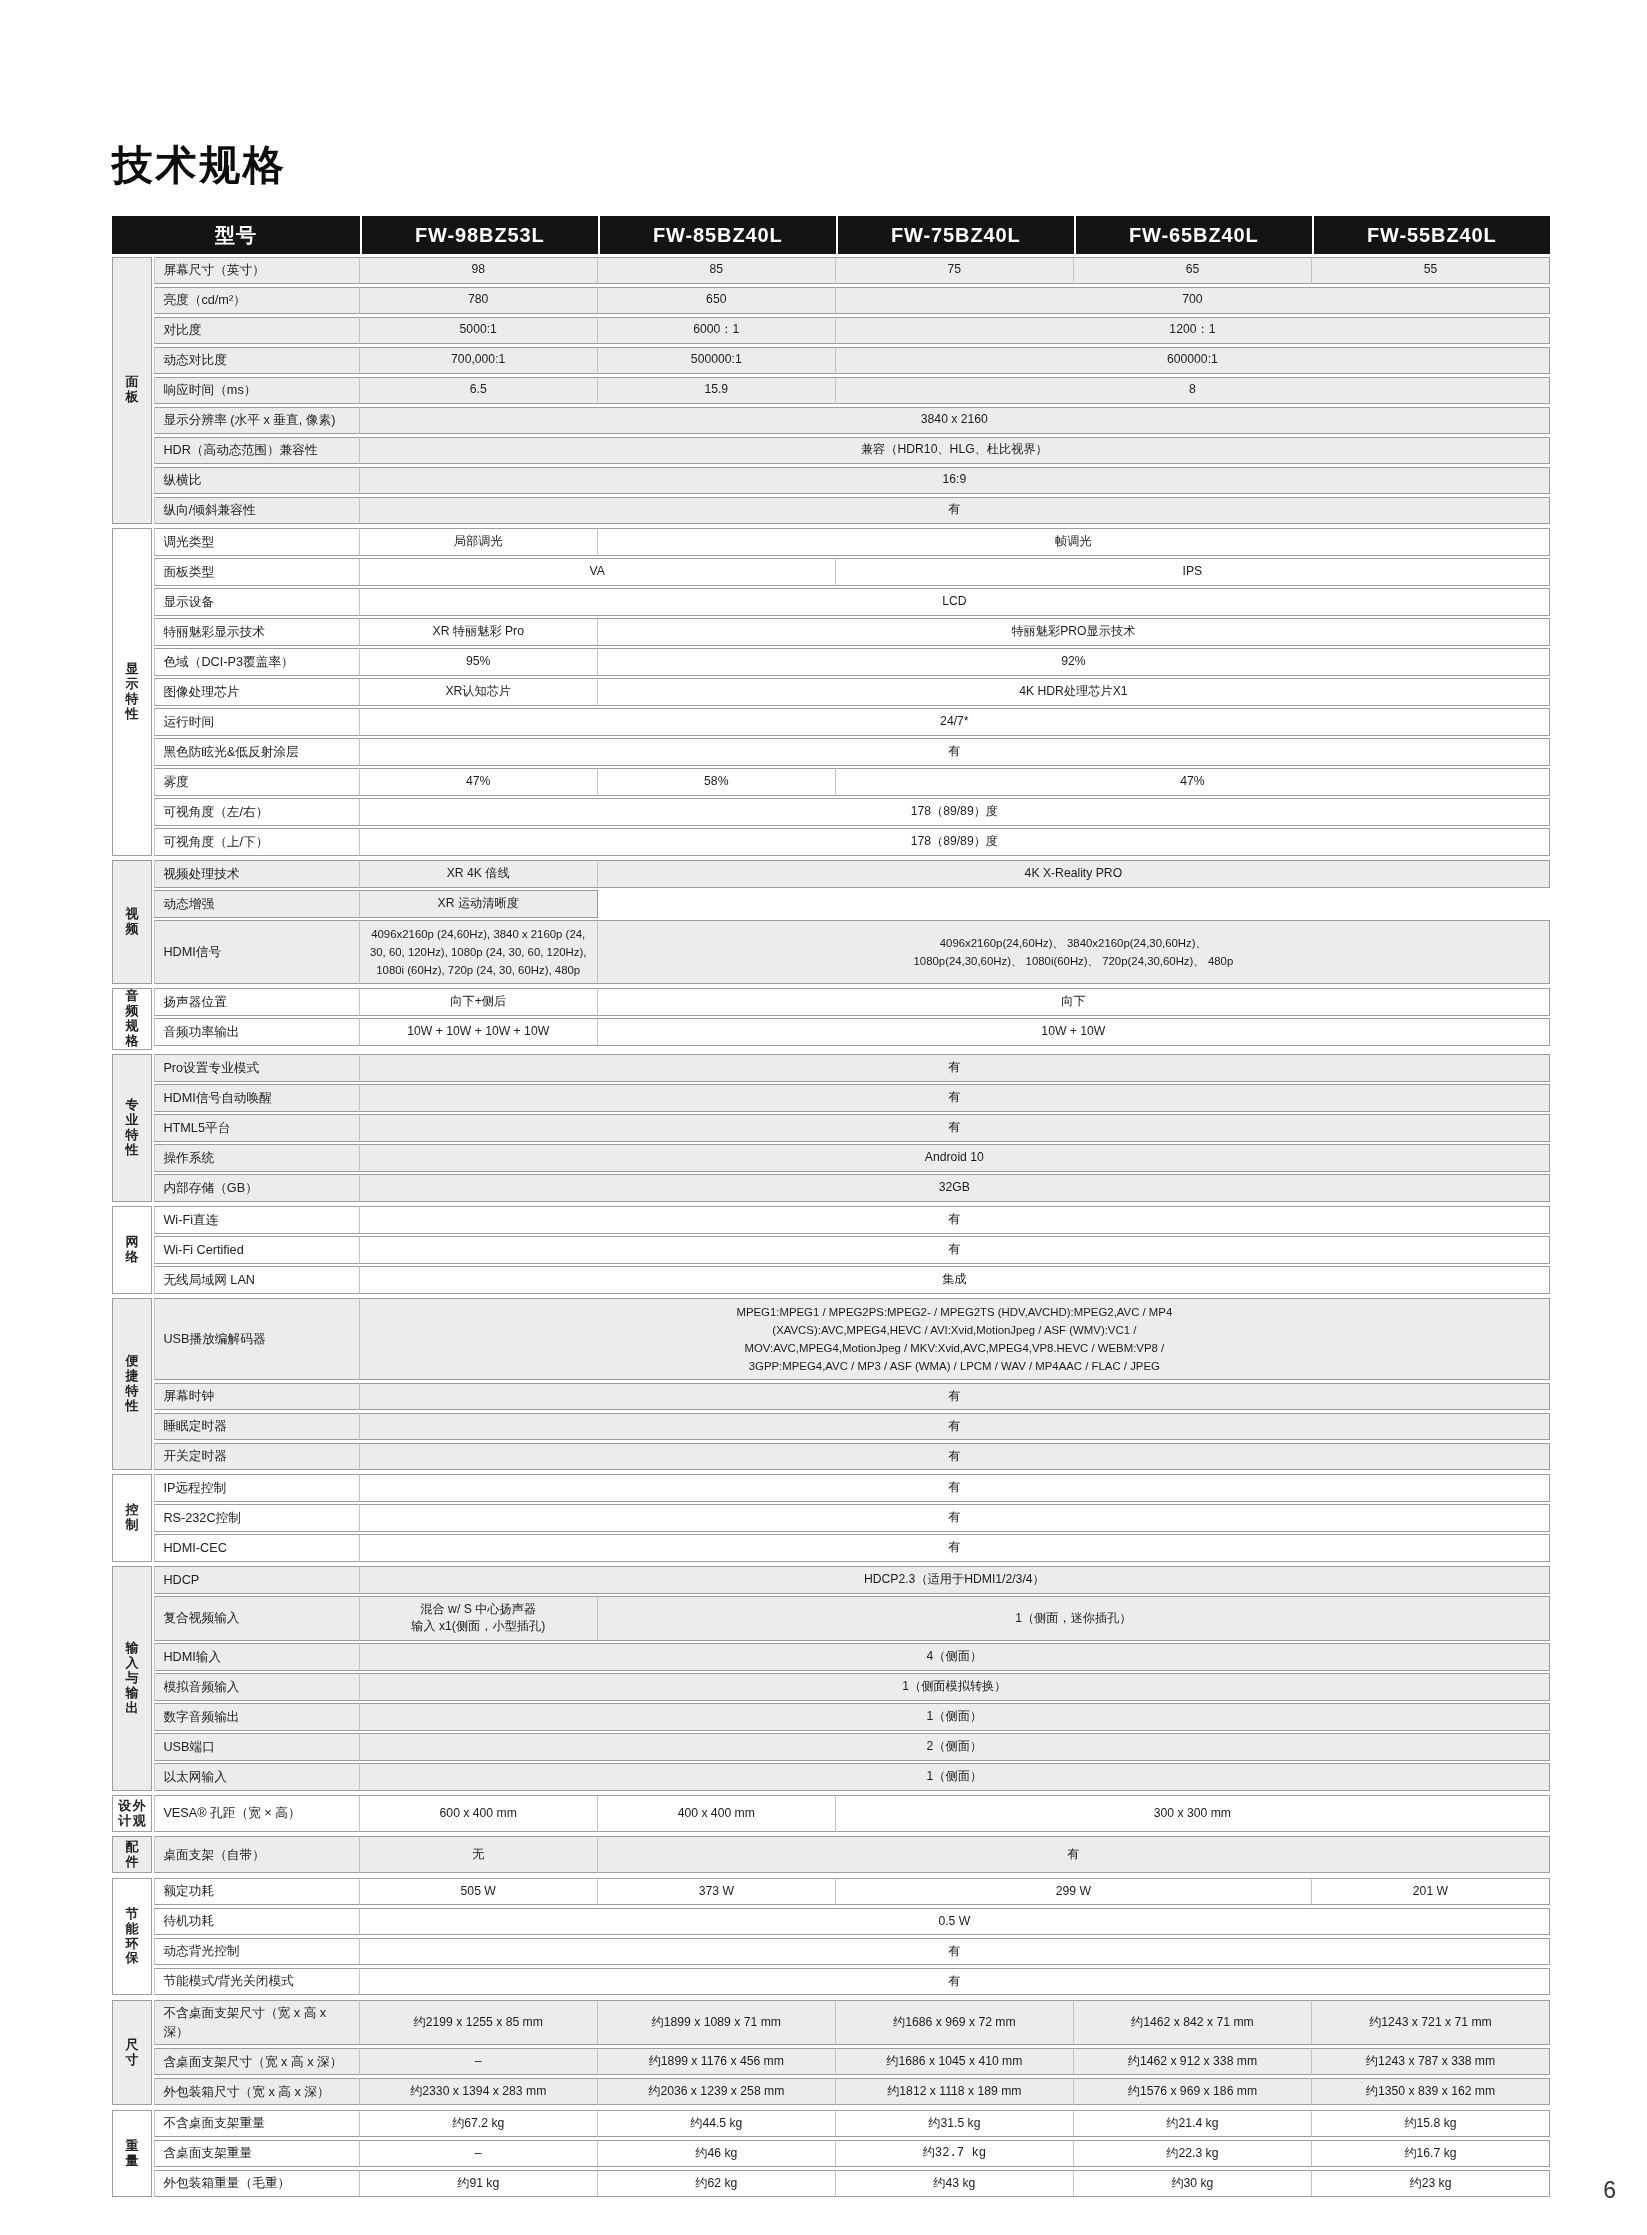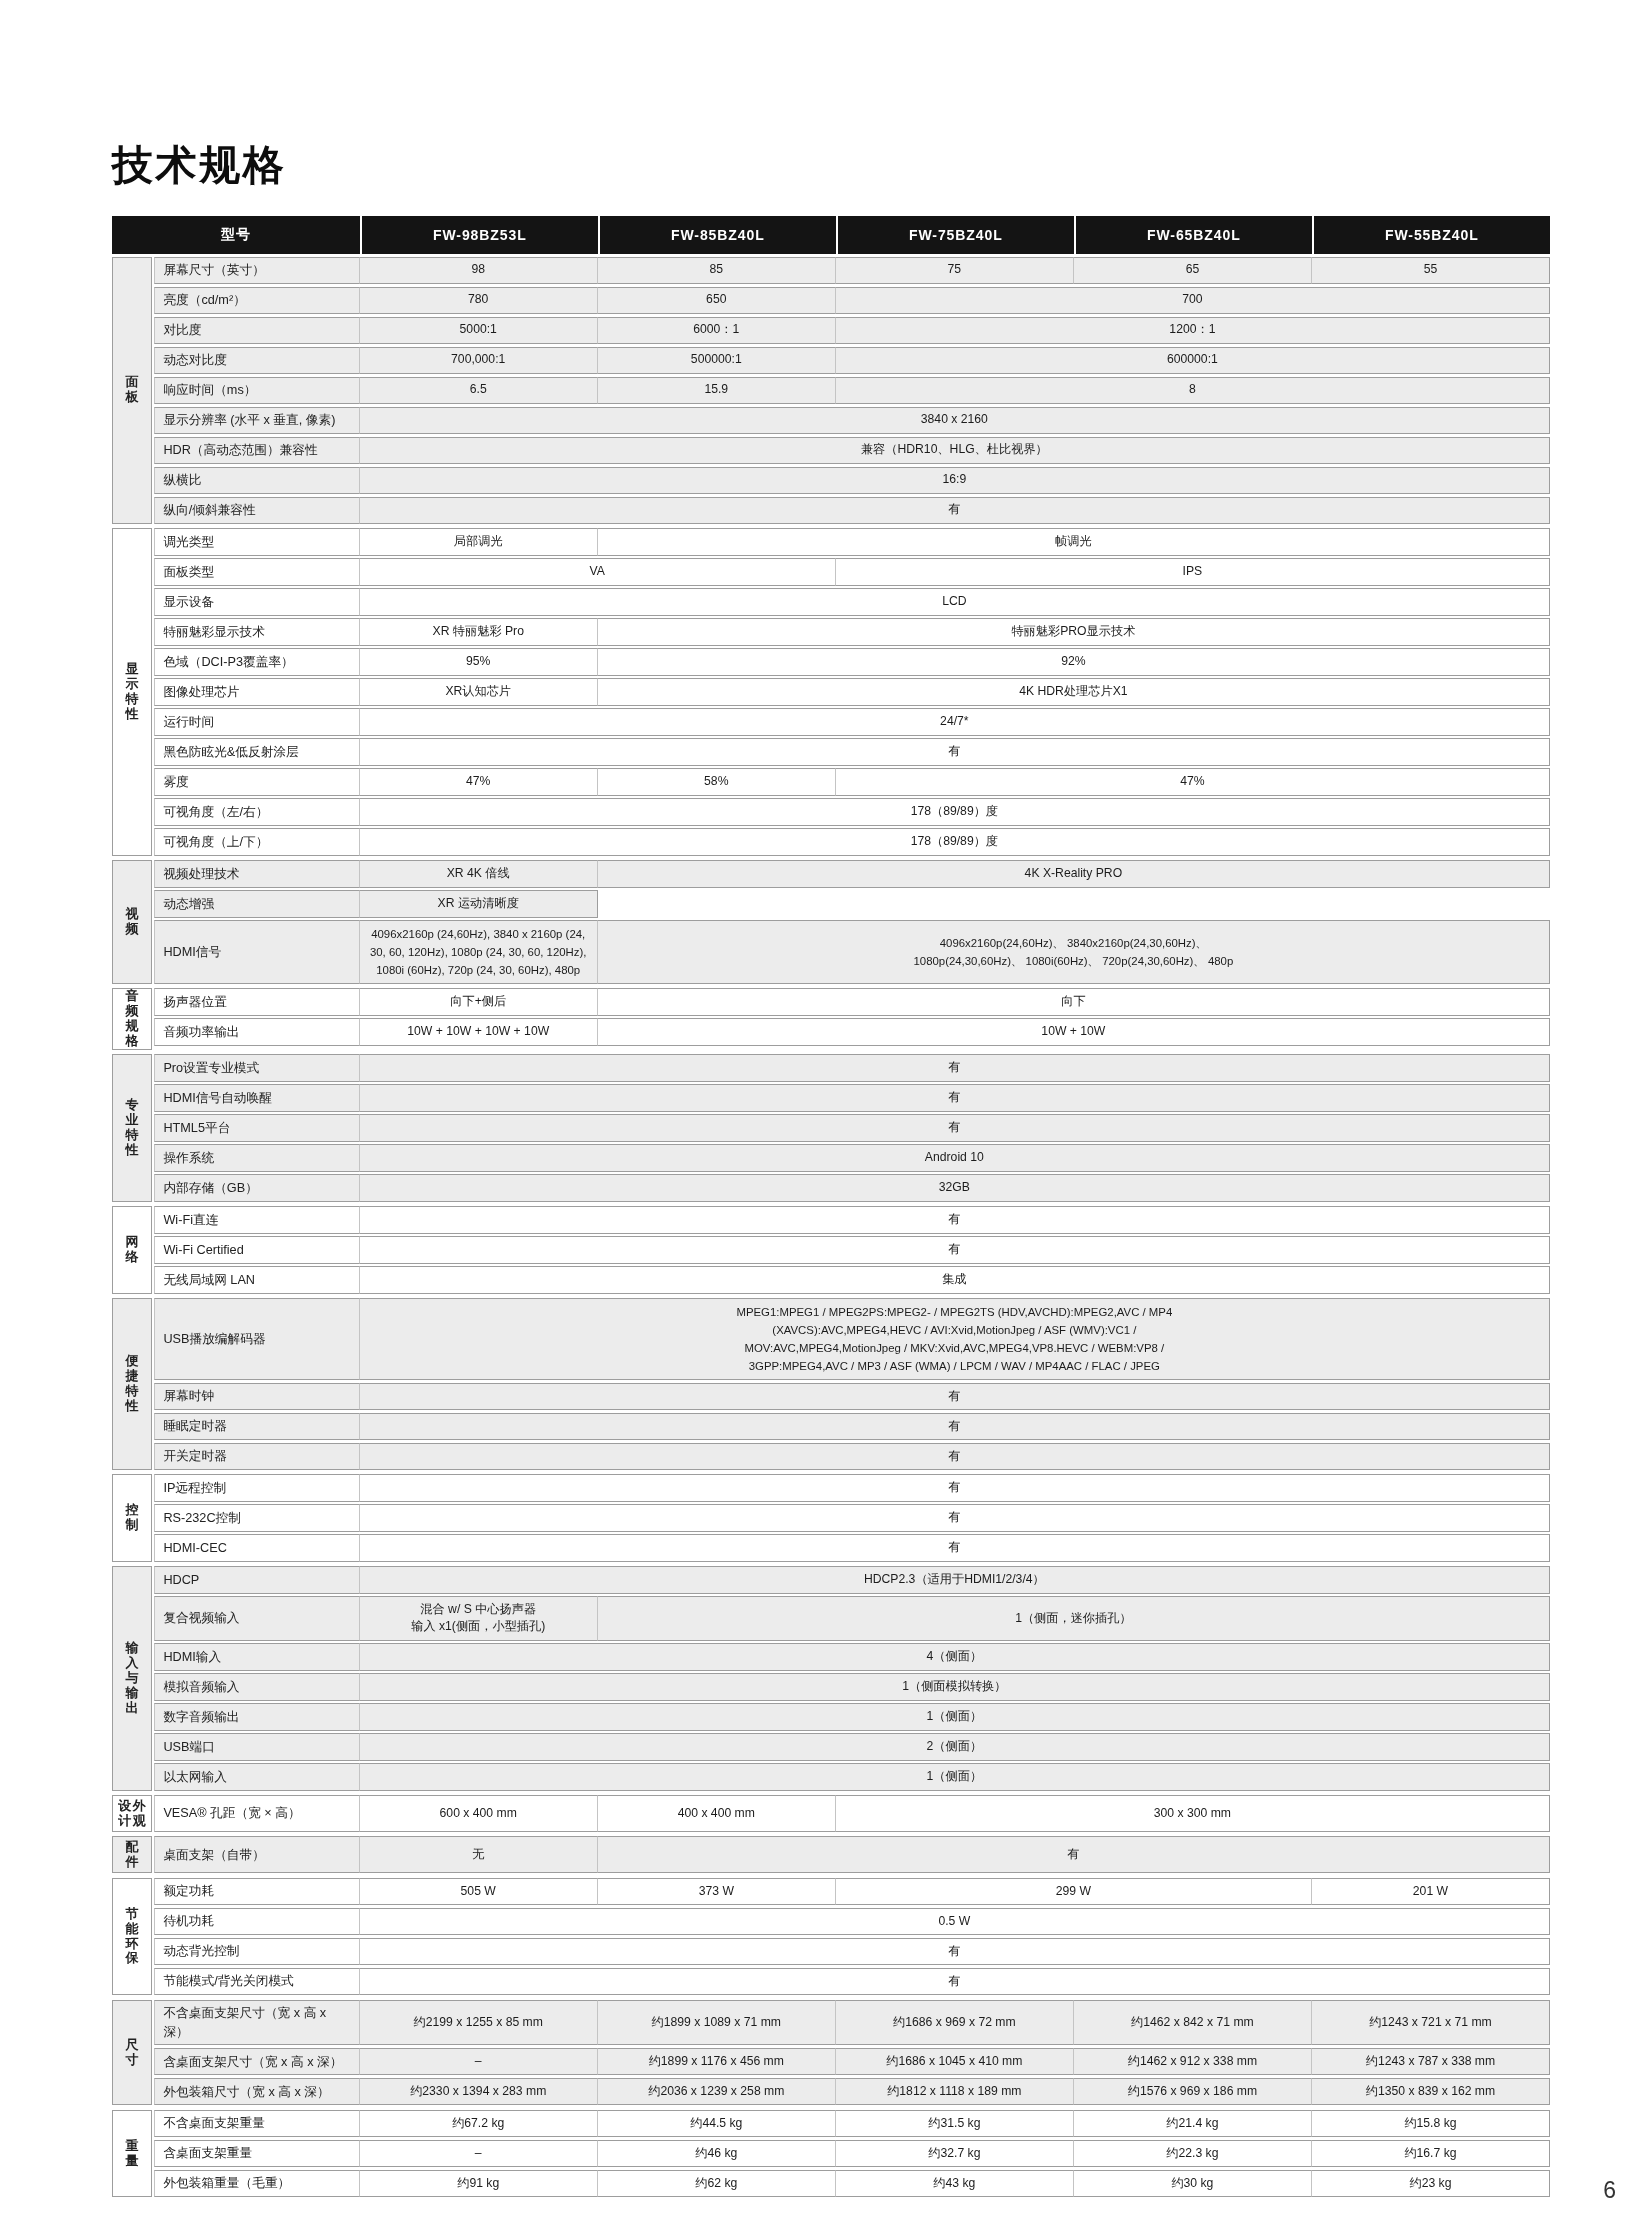--- a/index.html
+++ b/index.html
@@ -15,21 +15,21 @@
   }
   #spec-table {
     position:absolute; left:112px; top:216px; width:1438px;
   }
   
   .hdr {
     display:grid; grid-template-columns:248px repeat(5,1fr);
     column-gap:1.7px; background:#ffffff; margin-bottom:2.6px;
   }
   .hcell {
-    background:#141414; color:#ffffff; font-weight:bold; font-size:14px;
+    background:#141414; color:#ffffff; font-weight:bold; font-size:20px;
     height:38px; display:flex; align-items:center; justify-content:center;
     letter-spacing:0.9px;
   }
   
   .section { display:flex; margin-bottom:4.4px; }
   .seclabel {
     width:40px; flex:0 0 40px; margin-right:1.7px;
     border:0.9px solid #9d9d9d; box-sizing:border-box;
     display:flex; align-items:center; justify-content:center;
     background:#ffffff;
@@ -539,21 +539,21 @@
           <div class="cell val" style="grid-column: span 1;">约67.2 kg</div>
           <div class="cell val" style="grid-column: span 1;">约44.5 kg</div>
           <div class="cell val" style="grid-column: span 1;">约31.5 kg</div>
           <div class="cell val" style="grid-column: span 1;">约21.4 kg</div>
           <div class="cell val" style="grid-column: span 1;">约15.8 kg</div>
         </div>
         <div class="row">
           <div class="cell lbl">含桌面支架重量</div>
           <div class="cell val" style="grid-column: span 1;">–</div>
           <div class="cell val" style="grid-column: span 1;">约46 kg</div>
-          <div class="cell val" style="grid-column: span 1;">约32.7 kg</div>
+          <div class="cell val" style="grid-column: span 1; font-family: Liberation Mono, monospace;">约32.7 kg</div>
           <div class="cell val" style="grid-column: span 1;">约22.3 kg</div>
           <div class="cell val" style="grid-column: span 1;">约16.7 kg</div>
         </div>
         <div class="row">
           <div class="cell lbl">外包装箱重量（毛重）</div>
           <div class="cell val" style="grid-column: span 1;">约91 kg</div>
           <div class="cell val" style="grid-column: span 1;">约62 kg</div>
           <div class="cell val" style="grid-column: span 1;">约43 kg</div>
           <div class="cell val" style="grid-column: span 1;">约30 kg</div>
           <div class="cell val" style="grid-column: span 1;">约23 kg</div>

